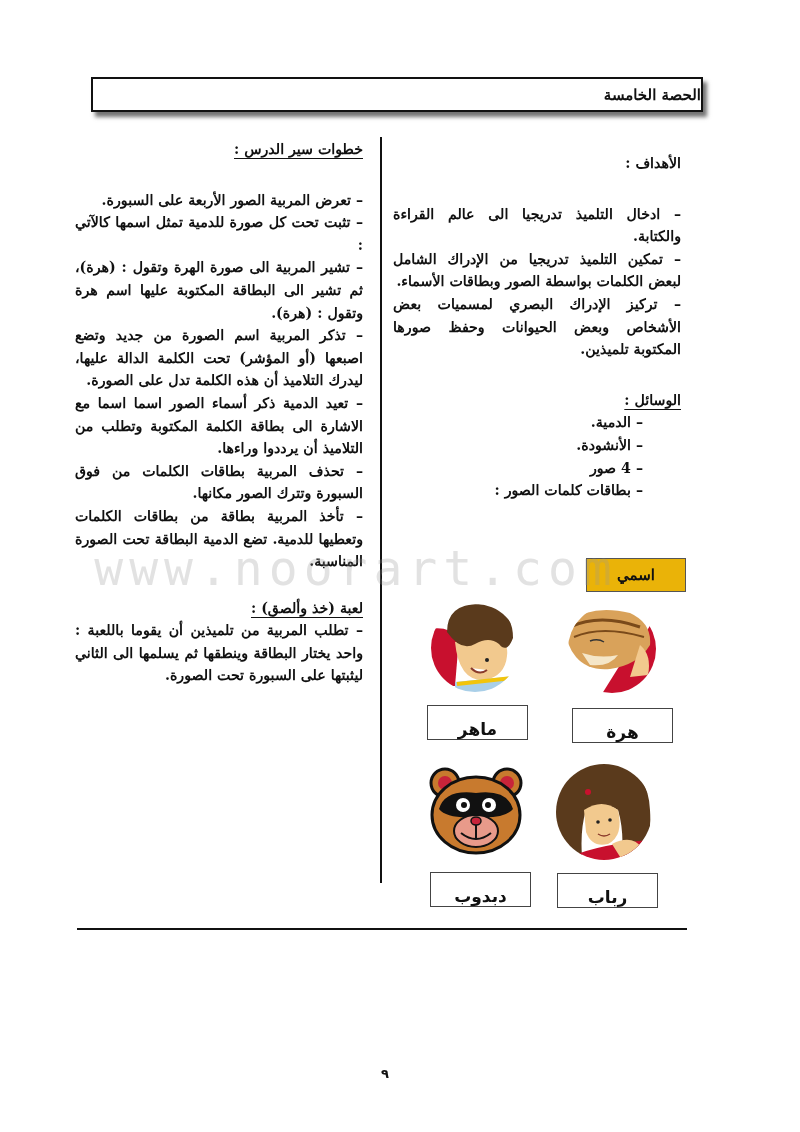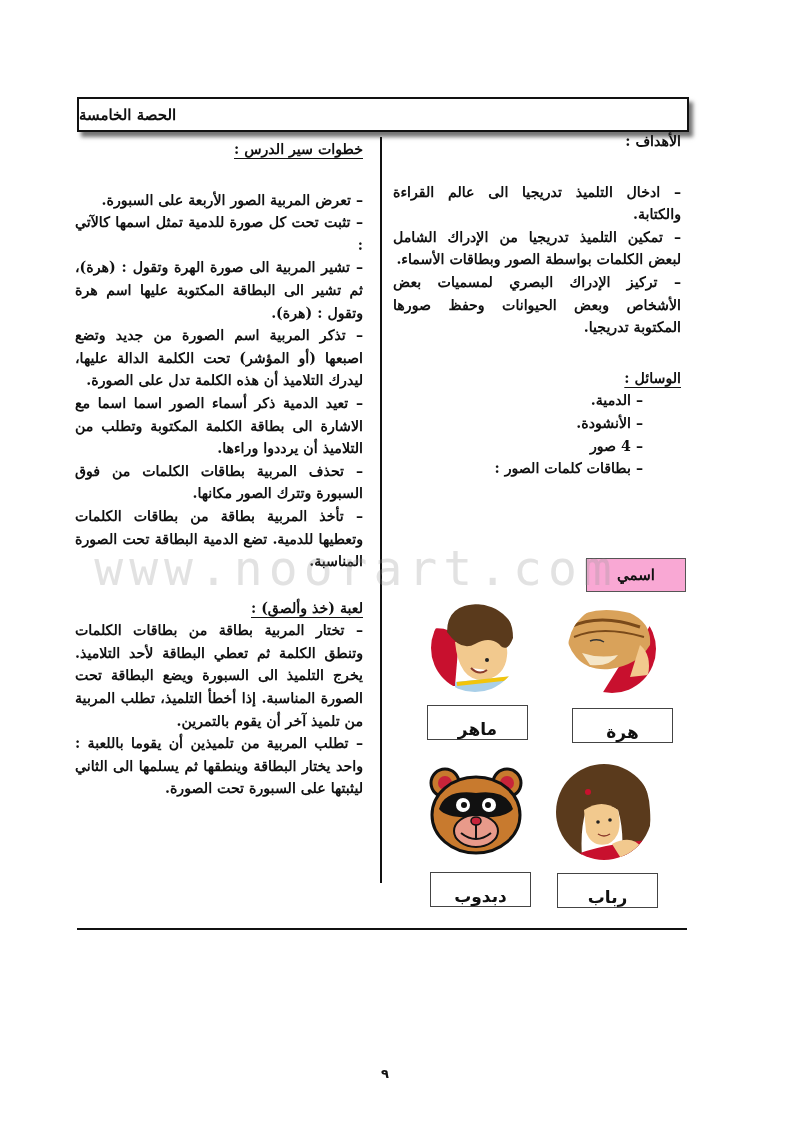--- a/index.html
+++ b/index.html
@@ -1,52 +1,52 @@
 <!DOCTYPE html>
 <html><head>
 <meta charset="utf-8">
 <style>
   html,body{margin:0;padding:0;background:#ffffff;}
   body{width:800px;height:1132px;position:relative;overflow:hidden;font-family:"DejaVu Serif","Liberation Serif",serif;color:#111;}
-  .title-box{position:absolute;left:77px;top:77px;width:608px;height:31px;border:2px solid #111;background:#fff;box-shadow:4px 5px 4px rgba(0,0,0,0.55);display:flex;align-items:center;justify-content:flex-start;margin-top:20px;}
+  .title-box{position:absolute;left:91px;top:77px;width:608px;height:31px;border:2px solid #111;background:#fff;box-shadow:4px 5px 4px rgba(0,0,0,0.55);display:flex;align-items:center;justify-content:flex-end;}
   .title-box span{font-size:15px;font-weight:bold;direction:rtl;}
   .divider-v{position:absolute;left:380px;top:137px;width:2px;height:746px;background:#111;}
   .divider-h{position:absolute;left:77px;top:928px;width:610px;height:2px;background:#111;}
   .col{position:absolute;direction:rtl;text-align:justify;font-size:14.2px;line-height:22.6px;font-weight:bold;}
-  .col-right{left:393px;top:130px;width:288px;}
+  .col-right{left:393px;top:152px;width:288px;}
   .col-left{left:75px;top:138px;width:288px;}
   .heading{font-weight:bold;text-decoration:underline;text-underline-offset:4px;text-decoration-thickness:1px;}
   .heading-plain{font-weight:bold;}
   p{margin:0;}
   .gap-big{height:28px;}
   .gap-mid{height:24px;}
   .tools{text-align:right;padding-right:38px;}
   .tools p{margin:0;}
-  .name-card{position:absolute;left:586px;top:558px;width:98px;height:32px;border:1px solid #555;background:#f9a8d4;display:flex;align-items:center;justify-content:center;font-size:15px;font-weight:bold;direction:rtl;}
+  .name-card{position:absolute;left:586px;top:558px;width:98px;height:32px;border:1px solid #555;background:#eab308;display:flex;align-items:center;justify-content:center;font-size:15px;font-weight:bold;direction:rtl;}
   .word-card{position:absolute;width:99px;height:33px;border:1px solid #444;background:#fff;display:flex;align-items:flex-end;justify-content:center;font-family:"DejaVu Sans","Liberation Sans",sans-serif;font-size:17px;font-weight:bold;direction:rtl;letter-spacing:2px;}
   .pic{position:absolute;}
   .watermark{position:absolute;left:0;top:538px;width:712px;height:60px;font-family:"DejaVu Sans Mono","Liberation Mono",monospace;font-size:48px;color:rgba(150,150,150,0.28);letter-spacing:6px;white-space:nowrap;line-height:60px;pointer-events:none;text-align:center;}
   .page-num{position:absolute;left:370px;top:1066px;width:30px;text-align:center;font-family:"DejaVu Sans","Liberation Sans",sans-serif;font-size:13px;font-weight:bold;}
 </style>
 </head>
 <body>
 
 <div class="title-box">
   <span>الحصة الخامسة</span>
 </div>
 
 <div class="divider-v"></div>
 <div class="divider-h"></div>
 
 <div class="col col-right">
   <p class="heading-plain">الأهداف :</p>
   <div class="gap-big"></div>
   <p>– ادخال التلميذ تدريجيا الى عالم القراءة والكتابة.</p>
   <p>– تمكين التلميذ تدريجيا من الإدراك الشامل لبعض الكلمات بواسطة الصور وبطاقات الأسماء.</p>
-  <p>– تركيز الإدراك البصري لمسميات بعض الأشخاص وبعض الحيوانات وحفظ صورها المكتوبة تدريجيا.</p>
+  <p>– تركيز الإدراك البصري لمسميات بعض الأشخاص وبعض الحيوانات وحفظ صورها المكتوبة تلميذين.</p>
   <div class="gap-big"></div>
   <p class="heading">الوسائل :</p>
   <div class="tools">
     <p>– الدمية.</p>
     <p>– الأنشودة.</p>
     <p>– 4 صور</p>
     <p>– بطاقات كلمات الصور :</p>
   </div>
 </div>
 
@@ -55,21 +55,20 @@
   <div class="gap-big"></div>
   <p>– تعرض المربية الصور الأربعة على السبورة.</p>
   <p>– تثبت تحت كل صورة للدمية تمثل اسمها كالآتي :</p>
   <p>– تشير المربية الى صورة الهرة وتقول : (هرة)، ثم تشير الى البطاقة المكتوبة عليها اسم هرة وتقول : (هرة).</p>
   <p>– تذكر المربية اسم الصورة من جديد وتضع اصبعها (أو المؤشر) تحت الكلمة الدالة عليها، ليدرك التلاميذ أن هذه الكلمة تدل على الصورة.</p>
   <p>– تعيد الدمية ذكر أسماء الصور اسما اسما مع الاشارة الى بطاقة الكلمة المكتوبة وتطلب من التلاميذ أن يرددوا وراءها.</p>
   <p>– تحذف المربية بطاقات الكلمات من فوق السبورة وتترك الصور مكانها.</p>
   <p>– تأخذ المربية بطاقة من بطاقات الكلمات وتعطيها للدمية. تضع الدمية البطاقة تحت الصورة المناسبة.</p>
   <div class="gap-mid"></div>
   <p class="heading">لعبة (خذ وألصق) :</p>
-  <p>– تختار المربية بطاقة من بطاقات الكلمات وتنطق الكلمة ثم تعطي البطاقة لأحد التلاميذ. يخرج التلميذ الى السبورة ويضع البطاقة تحت الصورة المناسبة. إذا أخطأ التلميذ، تطلب المربية من تلميذ آخر أن يقوم بالتمرين.</p>
   <p>– تطلب المربية من تلميذين أن يقوما باللعبة : واحد يختار البطاقة وينطقها ثم يسلمها الى الثاني ليثبتها على السبورة تحت الصورة.</p>
 </div>
 
 <div class="name-card">
   <span>اسمي</span>
 </div>
 
 <svg class="pic" style="left:560px;top:605px" width="100" height="92" viewBox="0 0 100 92">
   <defs>
       <clipPath id="cc1">

